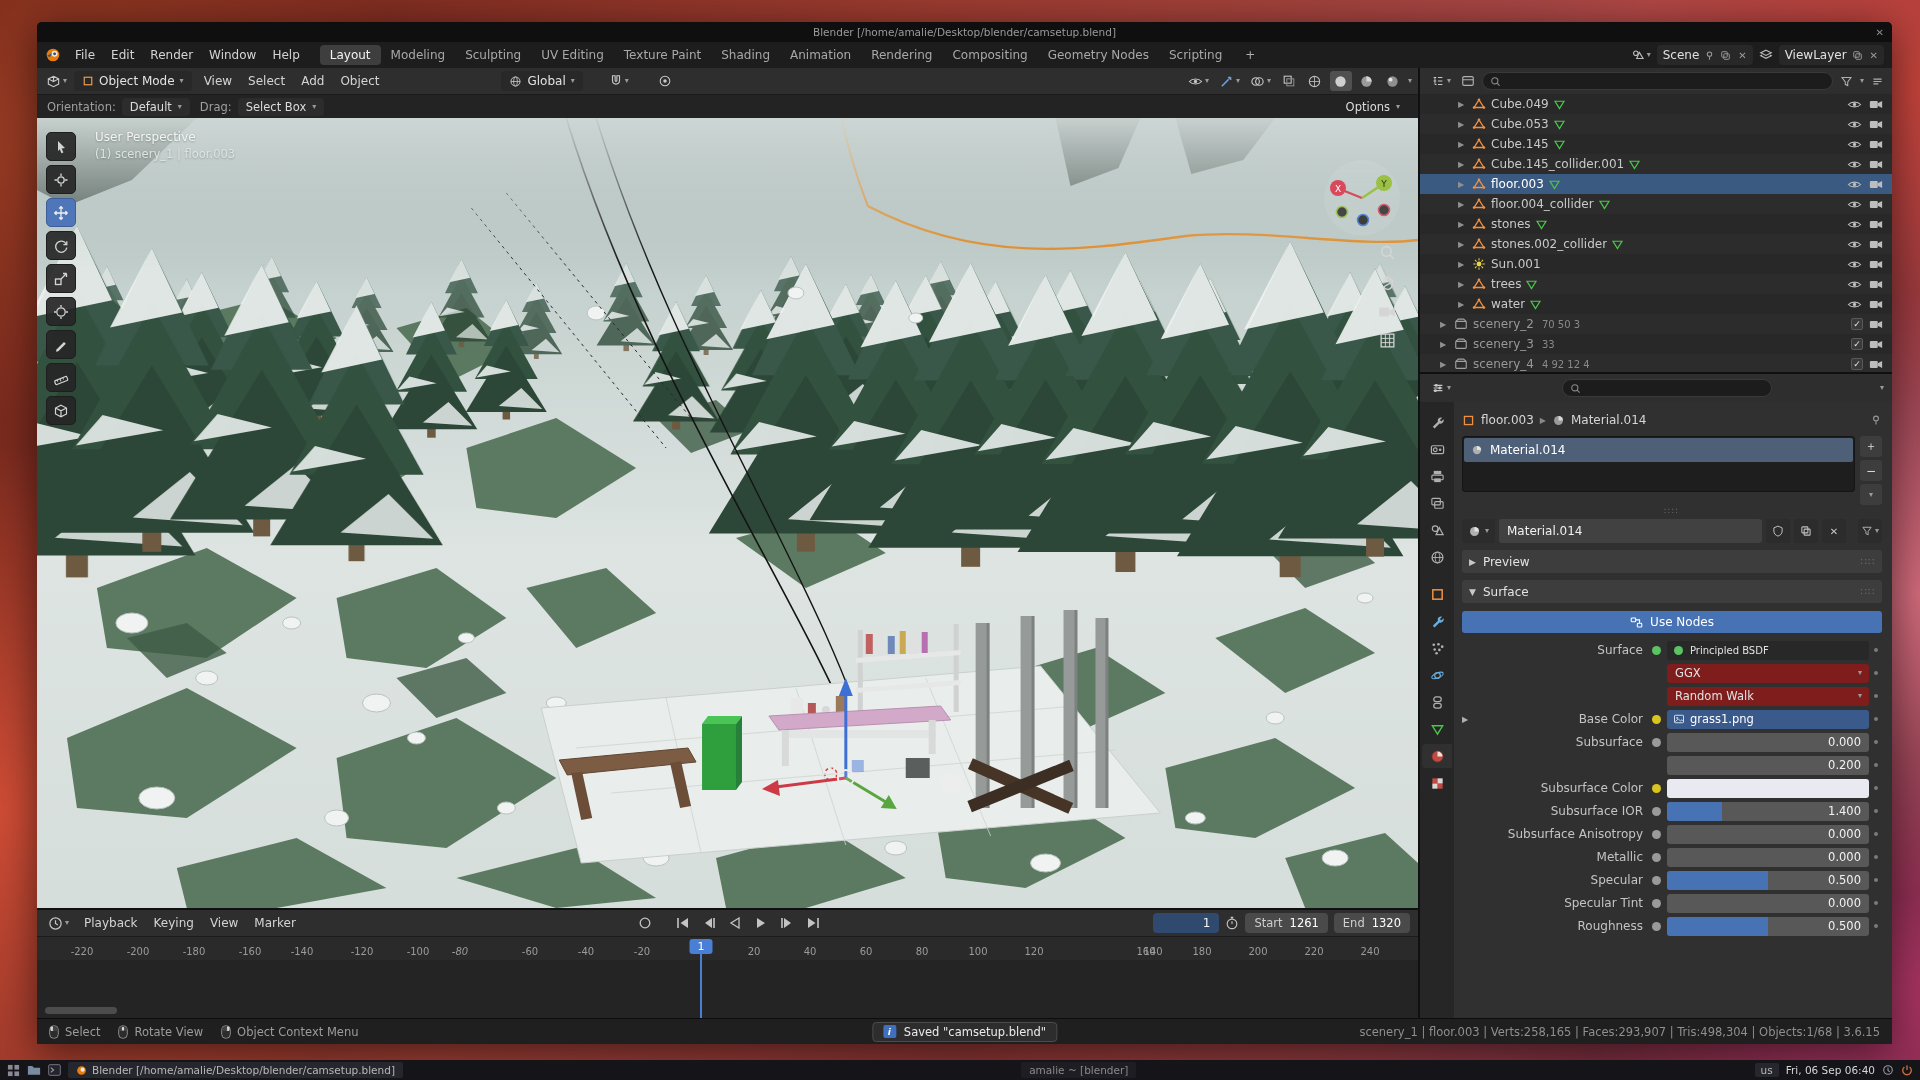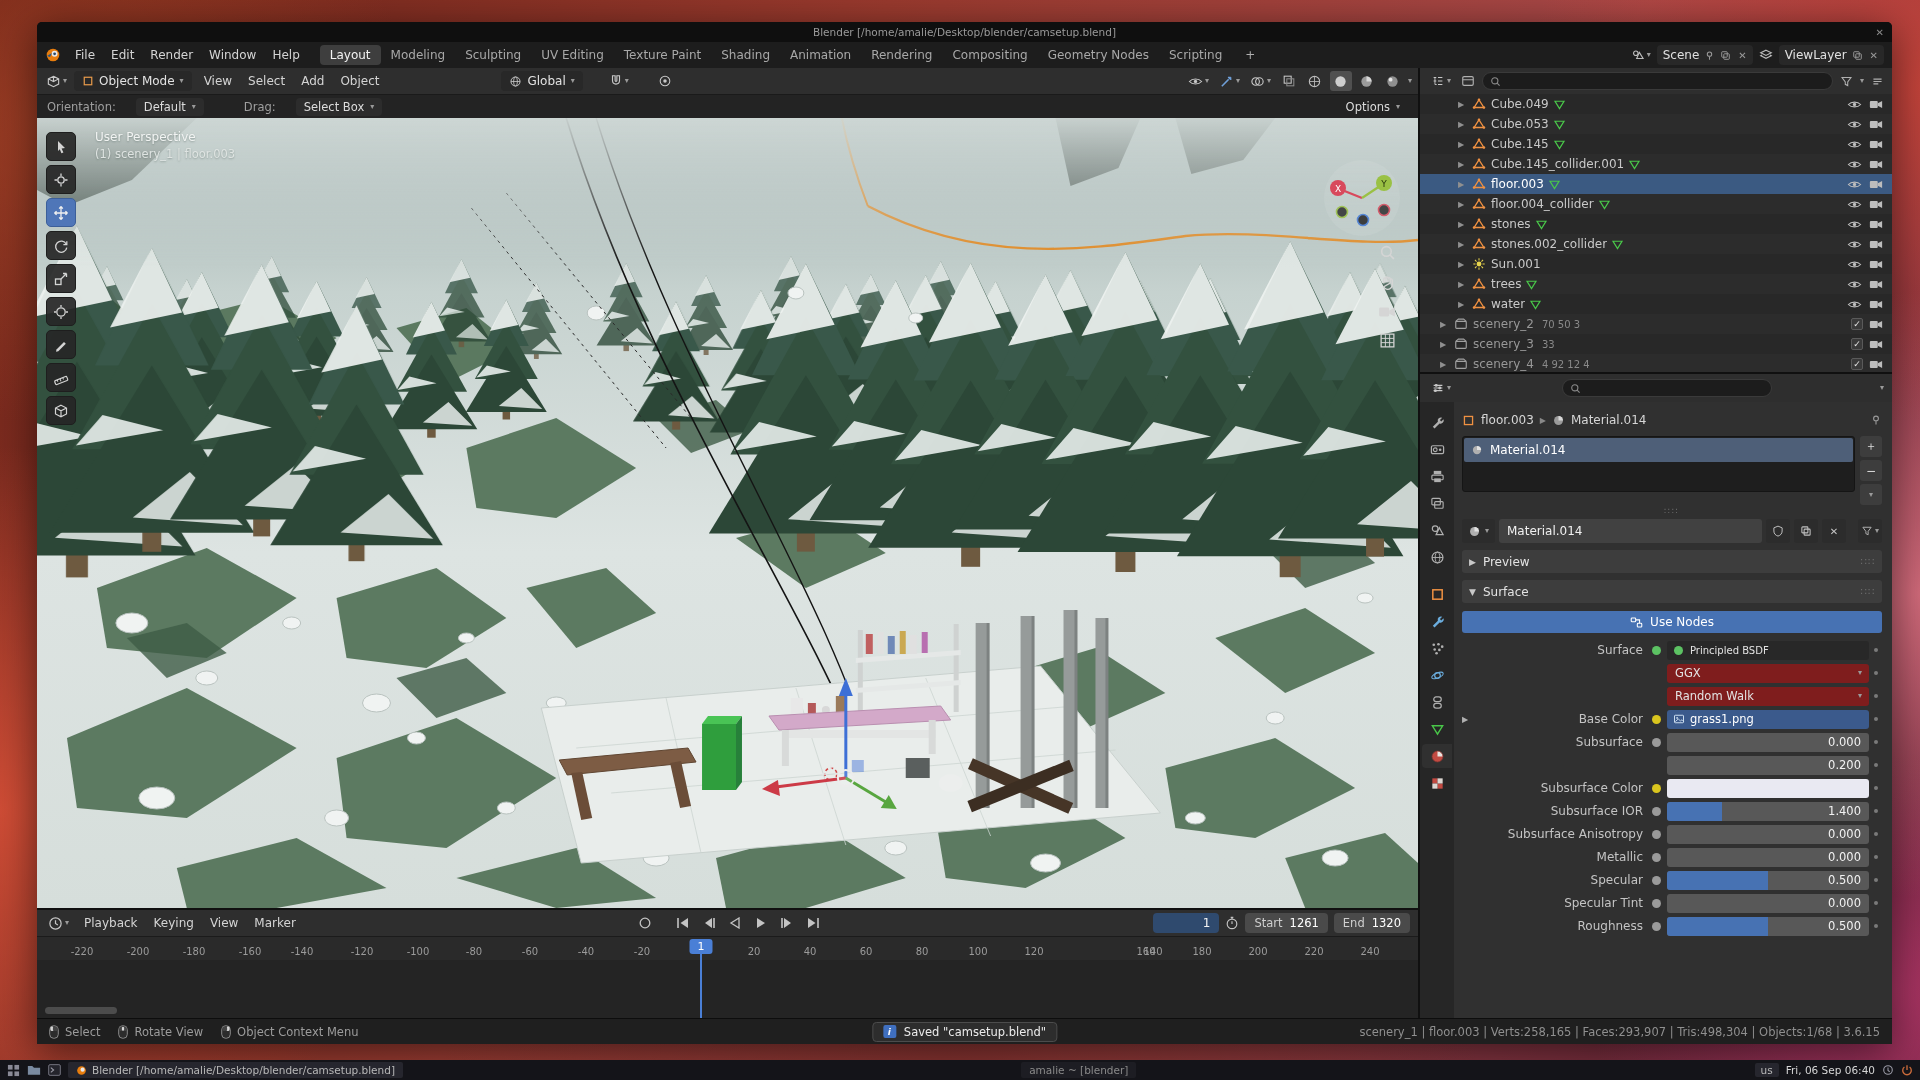--- a/index.html
+++ b/index.html
@@ -32,21 +32,21 @@
 .ic{display:block}
 .main{flex:1;display:flex;min-height:0}
 .left-col{width:1383px;flex:none;display:flex;flex-direction:column;border-right:2px solid #101010}
 .vp-header{height:26px;background:#2e2e2e;display:flex;align-items:center;gap:4px;padding:0 6px;flex:none}
 .pill{display:inline-flex;align-items:center;gap:5px;background:#282828;border-radius:4px;height:20px;padding:0 8px;color:#e2e2e2;white-space:nowrap}
 .hdr-ico{display:inline-flex;align-items:center;gap:2px;padding:0 3px}
 .hdr-right{margin-left:auto;display:flex;align-items:center;gap:4px}
 .hdr-center{display:flex;align-items:center;gap:23px;margin-left:110px}
 .shade{width:22px;height:20px;border-radius:3px;display:flex;align-items:center;justify-content:center}
 .shade.active{background:#505050}
-.vp-toolsettings{height:24px;background:#232323;display:flex;align-items:center;gap:20px;padding:0 10px;flex:none;border-top:1px solid #1a1a1a}
+.vp-toolsettings{height:24px;background:#232323;display:flex;align-items:center;gap:6px;padding:0 10px;flex:none;border-top:1px solid #1a1a1a}
 .ts-label{color:#9f9f9f;font-size:11.5px}
 .ts-pill{display:inline-flex;align-items:center;gap:6px;background:#2c2c2c;border-radius:4px;height:18px;padding:0 8px;color:#dcdcdc;font-size:11.5px}
 .flex1{flex:1}
 .vp-canvas{flex:1;position:relative;overflow:hidden;background:#0c4a6e;min-height:0}
 .scene{position:absolute;left:0;top:0;width:100%;height:100%}
 .vp-text{position:absolute;left:58px;top:10px;line-height:1.5;text-shadow:0 1px 2px rgba(40,60,55,.35)}
 .vp-text .l1{color:#f2f4f3;font-size:12px}
 .vp-text .l2{color:#dfe4e2;font-size:11.5px}
 .toolbar{position:absolute;left:9px;top:14px;display:flex;flex-direction:column;gap:4px}
 .tool-btn{width:30px;height:29px;background:rgba(38,38,38,.92);border:1px solid #1e1e1e;border-radius:5px;display:flex;align-items:center;justify-content:center}
@@ -335,21 +335,21 @@
           <span class="dd">▾</span>
         </div>
       </div>
 
       <div class="vp-toolsettings">
         <span class="ts-label">Orientation:</span>
         <div class="ts-pill">
             <span>Default</span>
             <span class="dd">▾</span>
           </div>
-        <span class="ts-label" style="margin-left:20px">Drag:</span>
+        <span class="ts-label" style="margin-left:4px">Drag:</span>
         <div class="ts-pill">
             <span>Select Box</span>
             <span class="dd">▾</span>
           </div>
         <span class="flex1"></span>
         <div class="ts-pill" style="background:transparent">
             <span>Options</span>
             <span class="dd">▾</span>
           </div>
       </div>
@@ -744,21 +744,21 @@
         </div>
         <div class="tl-ruler">
 
         <span class="tick" style="left: 45px;">-220</span>
             <span class="tick" style="left: 101px;">-200</span>
             <span class="tick" style="left: 157px;">-180</span>
             <span class="tick" style="left: 213px;">-160</span>
             <span class="tick" style="left: 265px;">-140</span>
             <span class="tick" style="left: 325px;">-120</span>
             <span class="tick" style="left: 381px;">-100</span>
-            <span class="tick" style="left: 437px;">-80</span>
+            <span class="tick" style="left: 423px; font-style: italic;">-80</span>
             <span class="tick" style="left: 493px;">-60</span>
             <span class="tick" style="left: 549px;">-40</span>
             <span class="tick" style="left: 605px;">-20</span>
             <span class="tick" style="left: 717px;">20</span>
             <span class="tick" style="left: 773px;">40</span>
             <span class="tick" style="left: 829px;">60</span>
             <span class="tick" style="left: 885px;">80</span>
             <span class="tick" style="left: 941px;">100</span>
             <span class="tick" style="left: 997px;">120</span>
             <span class="tick" style="left: 1116px;">140</span>

